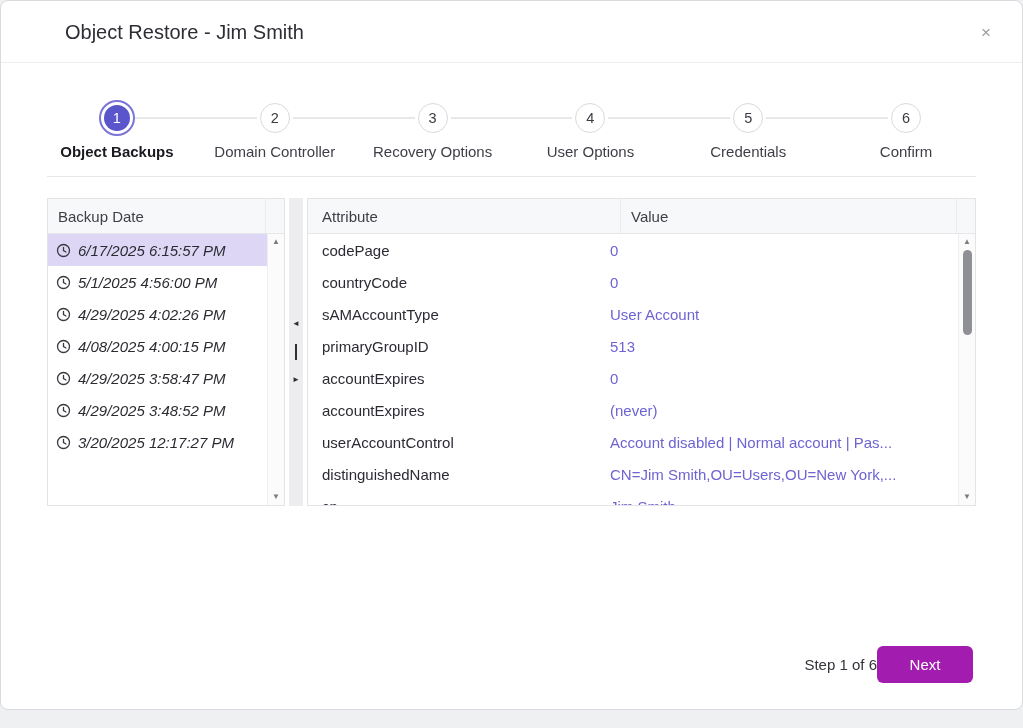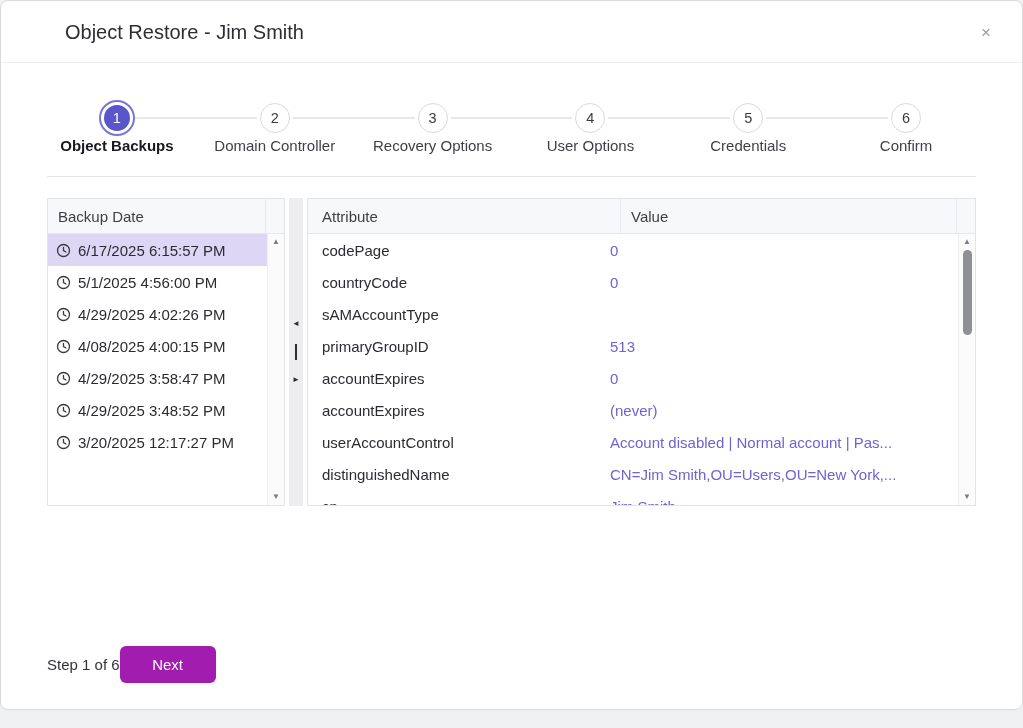--- a/index.html
+++ b/index.html
@@ -40,21 +40,21 @@
     background:#fff; border:1px solid #dadade;
     display:flex; align-items:center; justify-content:center;
     font-size:14.5px; color:#3a3a42;
   }
   .step.active .circle { width:36px; height:36px; border:2px solid #7b74d9; }
   .num { display:flex; align-items:center; justify-content:center; }
   .step.active .num {
     width:26px; height:26px; border-radius:50%;
     background:#5a55cb; color:#fff;
   }
-  .step-label { margin-top:0; font-size:15px; color:#3e3e46; white-space:nowrap; }
+  .step-label { margin-top:6px; font-size:15px; color:#3e3e46; white-space:nowrap; }
   .step.active .step-label { font-weight:700; color:#191920; }
   
   .content-divider {
     position:absolute; left:46px; right:46px; top:175px;
     height:1px; background:#e4e6e9;
   }
   
   .panels {
     position:absolute; left:46px; right:46px; top:197px; height:308px;
     display:flex;
@@ -70,20 +70,21 @@
   .hcell.grow { flex:1; }
   .hcell.attr-col { width:313px; padding-left:14px; }
   .hcell.scroll-col { width:18px; border-right:none; padding-left:0; }
   .panel-body { flex:1; display:flex; overflow:hidden; }
   
   .list-area { flex:1; overflow:hidden; }
   .backup-row {
     height:32px; display:flex; align-items:center; gap:7px;
     padding-left:8px; font-size:15px; color:#2b2b33; white-space:nowrap;
     cursor:pointer;
+    font-style:italic;
   }
   .backup-row.active { background:#ddd6f5; }
   .clock { flex:0 0 auto; display:flex; color:#3a3a42; }
   
   .vscroll {
     width:17px; flex:0 0 17px; background:#fbfbfc; border-left:1px solid #eeeff1;
     display:flex; flex-direction:column; align-items:center;
     justify-content:space-between; padding:4px 0; position:relative;
   }
   .arr { font-size:8px; color:#7b7b81; line-height:8px; cursor:pointer; }
@@ -100,21 +101,21 @@
   .split-arrow { font-size:8px; color:#2c2c31; line-height:8px; cursor:pointer; }
   .split-grip { width:2px; height:16px; background:#2c2c31; }
   
   .attr-rows { flex:1; overflow:hidden; }
   .attr-row { height:32px; display:flex; align-items:center; font-size:15px; }
   .attr-name { width:299px; flex:0 0 299px; padding-left:14px; color:#2b2b33; white-space:nowrap; overflow:hidden; }
   .attr-value { flex:1; color:#6e63d2; padding-left:3px; white-space:nowrap; overflow:hidden; }
   
   .footer {
     position:absolute; left:46px; right:49px; top:645px; height:37px;
-    display:flex; align-items:center; justify-content:flex-start;
+    display:flex; align-items:center; justify-content:flex-end;
   }
   .step-indicator { font-size:15px; color:#33333b; }
   .next-btn {
     width:96px; height:37px; background:#a21caf; color:#fff;
     border:none; border-radius:6px; font-size:15px; cursor:pointer;
     font-family:inherit;
   }
 </style>
 </head>
 <body>
@@ -292,20 +293,21 @@
               <div class="attr-value">0</div>
             </div>
 
             <div class="attr-row">
               <div class="attr-name">countryCode</div>
               <div class="attr-value">0</div>
             </div>
 
             <div class="attr-row">
               <div class="attr-name">sAMAccountType</div>
+              <div class="attr-value">User Account</div>
             </div>
 
             <div class="attr-row">
               <div class="attr-name">primaryGroupID</div>
               <div class="attr-value">513</div>
             </div>
 
             <div class="attr-row">
               <div class="attr-name">accountExpires</div>
               <div class="attr-value">0</div>

